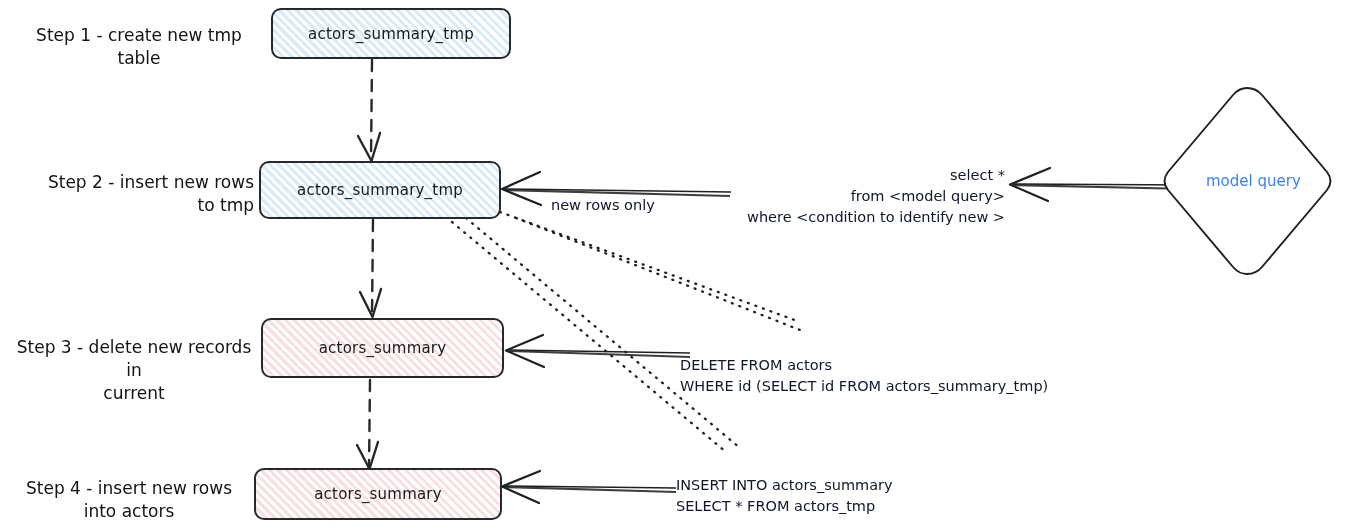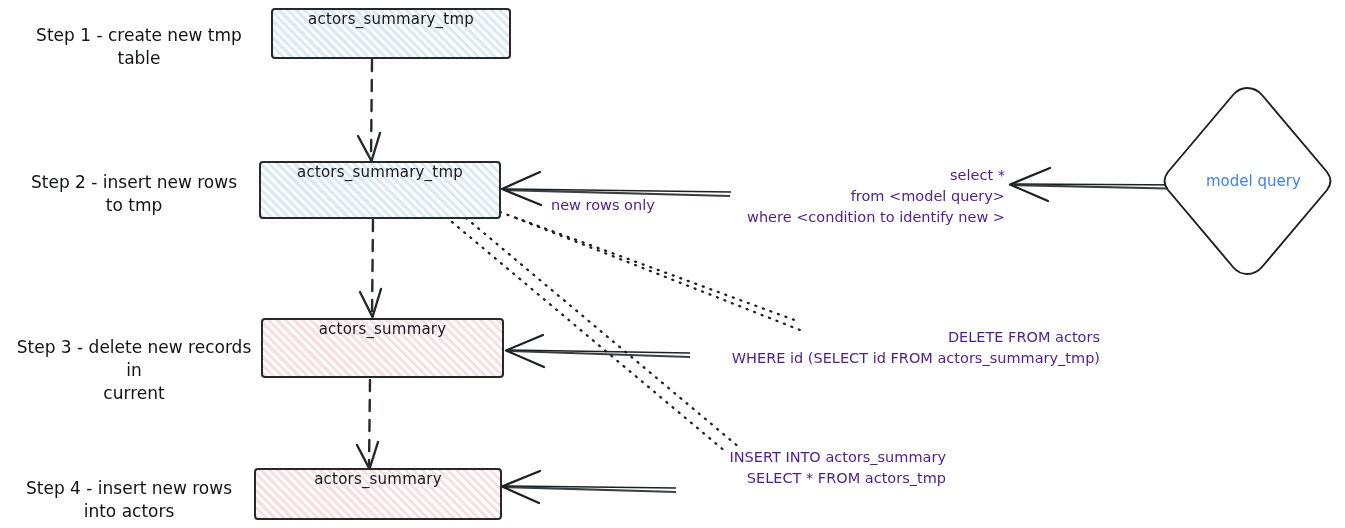--- a/index.html
+++ b/index.html
@@ -21,23 +21,23 @@
     position: absolute;
     left: 0;
     top: 0;
     width: 1345px;
     height: 528px;
   }
   .node-box {
     position: absolute;
     box-sizing: border-box;
     border: 2px solid #1f2326;
-    border-radius: 4px;
+    border-radius: 10px;
     display: flex;
-    align-items: flex-start;
+    align-items: center;
     justify-content: center;
   }
   .node-box.blue {
     background-color: #dbeaf7;
     background-image: repeating-linear-gradient(
         45deg,
         rgba(255,255,255,0) 0px,
         rgba(255,255,255,0) 3px,
         #ffffff 3px,
         #ffffff 6px);
@@ -66,25 +66,25 @@
     font-size: 17px;
     color: #111315;
     line-height: 1.35;
     text-align: center;
     white-space: pre-line;
   }
   .annot {
     position: absolute;
     font-family: "DejaVu Sans", sans-serif;
     font-size: 14.5px;
-    color: #4c1d95;
+    color: #0f172a;
     line-height: 1.45;
     white-space: pre-line;
   }
-  .annot.center { text-align: right; }
+  .annot.center { text-align: left; margin-top: 28px; }
   .annot.right  { text-align: right; }
   .diamond-label {
     position: absolute;
     font-family: "DejaVu Sans", sans-serif;
     font-size: 15px;
     color: #3b82f6;
     white-space: nowrap;
   }
 </style>
 </head>
@@ -169,21 +169,21 @@
   <div class="node-box pink" style="left:261px; top:318px; width:243px; height:60px;">
     <span class="node-label">actors_summary</span>
   </div>
 
   <div class="node-box pink" style="left:254px; top:468px; width:248px; height:52px;">
     <span class="node-label">actors_summary</span>
   </div>
 
   <div class="side-label" style="left:14px; top:24px; width:250px;">Step 1 - create new tmp table</div>
 
-  <div class="side-label" style="left:14px; top:171px; width:240px;">Step 2 - insert new rows
+  <div class="side-label" style="left:14px; top:171px; width:240px;text-align:right;">Step 2 - insert new rows
 to tmp</div>
 
   <div class="side-label" style="left:8px; top:336px; width:252px;">Step 3 - delete new records in
 current</div>
 
   <div class="side-label" style="left:14px; top:477px; width:230px;">Step 4 - insert new rows
 into actors</div>
 
   <div class="annot" style="left:551px; top:195px;">new rows only</div>
 

